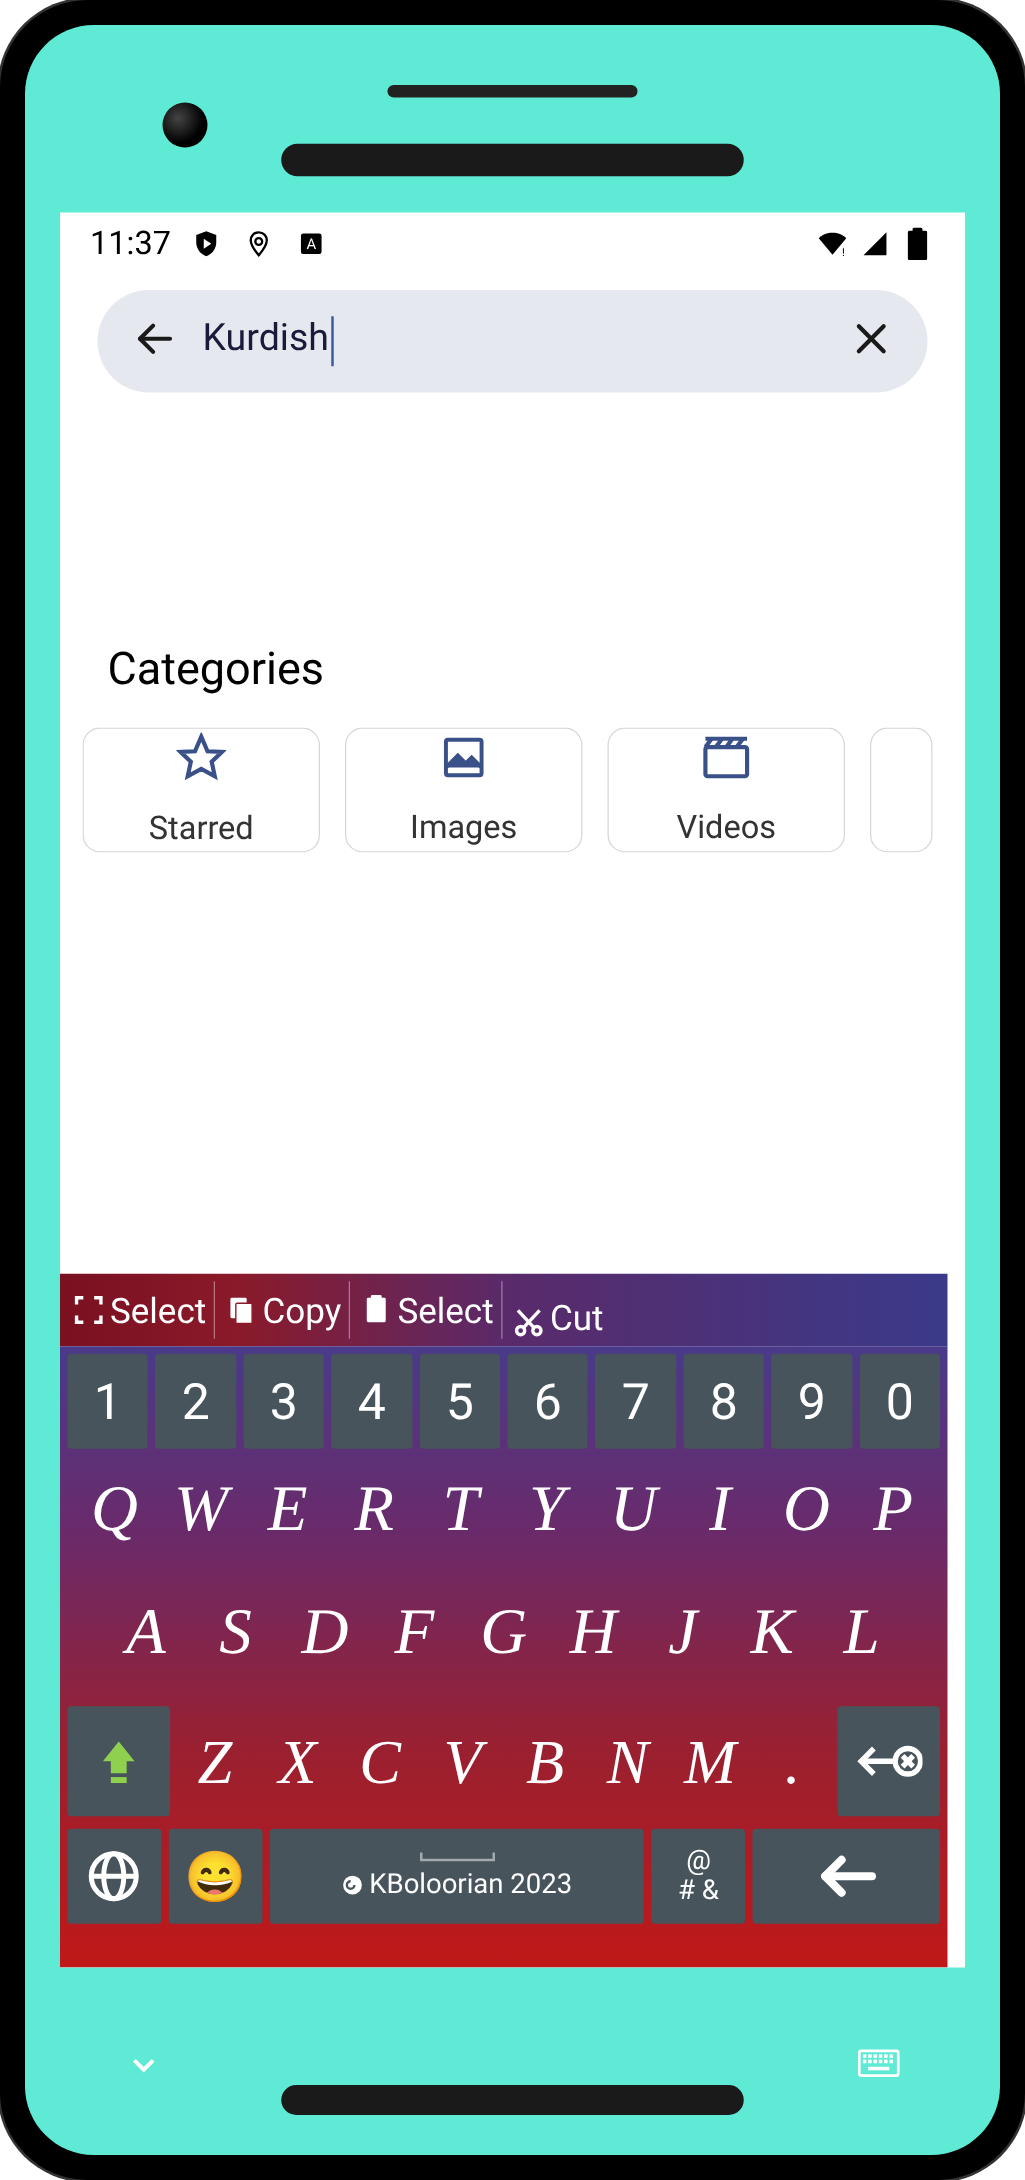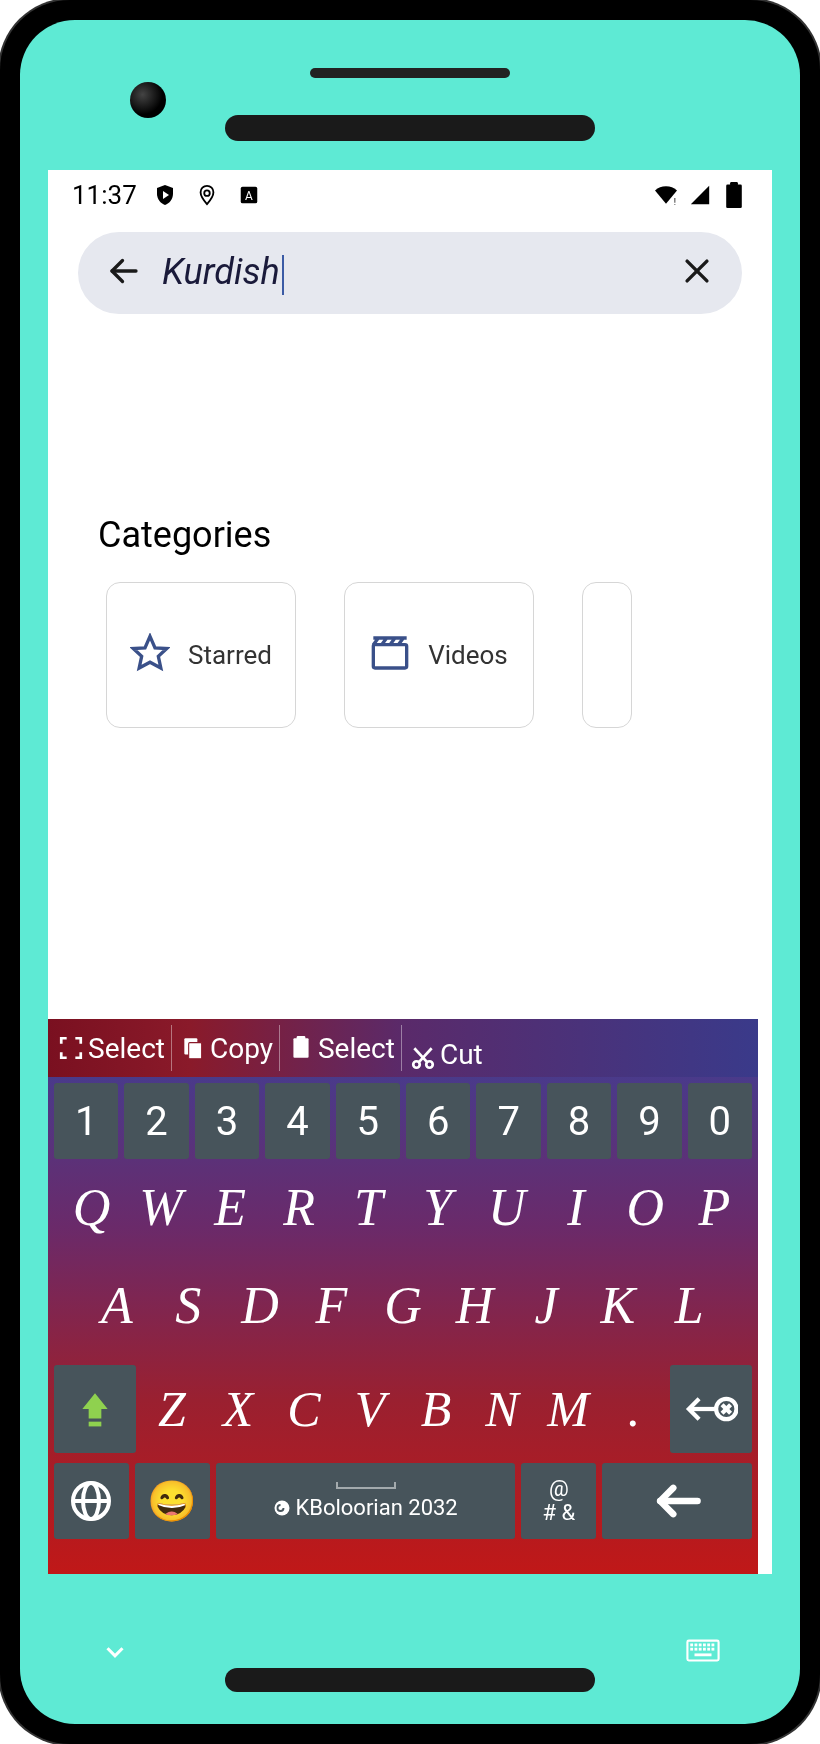--- a/index.html
+++ b/index.html
@@ -84,60 +84,58 @@
   border-radius: 50px;
   height: 82px;
   display: flex;
   align-items: center;
   padding: 0 28px;
   gap: 20px;
 }
 .search-input {
   flex: 1;
   font-family: 'Brush Script MT', cursive;
-  font-size: 36px;
-  font-style: italic;
+  font-size: 30px;
   color: #1a1a3a;
   position: relative;
 }
 .search-cursor {
   display: inline-block;
   width: 2px;
   height: 40px;
   background: #3b5ba5;
   vertical-align: middle;
   margin-left: 2px;
 }
 
 
-.content { padding: 0 30px; }
+.content { padding: 0 18px; }
 .categories-heading {
   font-size: 36px;
   font-weight: 400;
   color: #000;
   margin-top: 200px;
   margin-bottom: 26px;
   padding-left: 20px;
 }
 .category-row {
   display: flex;
   gap: 20px;
   overflow: hidden;
 }
 .category-card {
   flex: 0 0 190px;
-  height: 146px;
+  height: 100px;
   border: 1.5px solid #d6d6d6;
   border-radius: 14px;
   display: flex;
-  flex-direction: row;
+  flex-direction: column;
   align-items: center;
   justify-content: center;
   gap: 18px;
-  margin-left: 28px;
 }
 .category-card:last-child { flex: 0 0 50px; }
 .cat-icon { color: #3a5089; }
 .cat-label { font-size: 26px; color: #333; }
 
 
 .keyboard {
   position: absolute;
   bottom: 0;
   left: 0;
@@ -315,20 +313,29 @@
       <div class="content">
         <div class="categories-heading">Categories</div>
         <div class="category-row">
           <div class="category-card">
             <span class="cat-icon">
               <svg width="40" height="40" viewBox="0 0 24 24" fill="none" stroke="#3a5089" stroke-width="2">
                   <polygon points="12 2 15 9 22 9.3 17 14 18.5 21 12 17.5 5.5 21 7 14 2 9.3 9 9"></polygon>
                 </svg>
             </span>
             <span class="cat-label">Starred</span>
+          </div>
+          <div class="category-card">
+            <span class="cat-icon">
+              <svg width="38" height="38" viewBox="0 0 24 24" fill="none" stroke="#3a5089" stroke-width="2">
+                  <rect x="3" y="3" width="18" height="18" rx="1"></rect>
+                  <path d="M3 17 L9 11 L13 15 L16 12 L21 17" fill="#3a5089"></path>
+                </svg>
+            </span>
+            <span class="cat-label">Images</span>
           </div>
           <div class="category-card">
             <span class="cat-icon">
               <svg width="40" height="38" viewBox="0 0 24 22" fill="none" stroke="#3a5089" stroke-width="2">
                   <rect x="2" y="6" width="20" height="14" rx="1"></rect>
                   <path d="M2 6 L5 2 M7 6 L10 2 M12 6 L15 2 M17 6 L20 2 M2 2 L22 2"></path>
                 </svg>
             </span>
             <span class="cat-label">Videos</span>
           </div>
@@ -444,21 +451,21 @@
                 </svg>
             </div>
             <div class="kb-key emoji-key" style="font-size:40px;">😄</div>
             <div class="kb-key space-key">
               <div class="space-mark"></div>
               <span style="display:flex;align-items:center;gap:4px;">
                 <svg width="18" height="18" viewBox="0 0 24 24" fill="#fff">
                     <circle cx="12" cy="12" r="10"></circle>
                     <path d="M10 8 a4 4 0 1 0 4 4" fill="none" stroke="#47545b" stroke-width="2.5"></path>
                   </svg>
-                <span>KBoloorian 2032</span>
+                <span>KBoloorian 2023</span>
               </span>
             </div>
             <div class="kb-key sym-key">
               <span>@</span>
               <span># &amp;</span>
             </div>
             <div class="kb-key enter-key">
               <svg width="56" height="40" viewBox="0 0 30 20" fill="none" stroke="#fff" stroke-width="3.5" stroke-linecap="round" stroke-linejoin="round">
                   <line x1="26" y1="10" x2="6" y2="10"></line>
                   <polyline points="13 3 6 10 13 17"></polyline>

